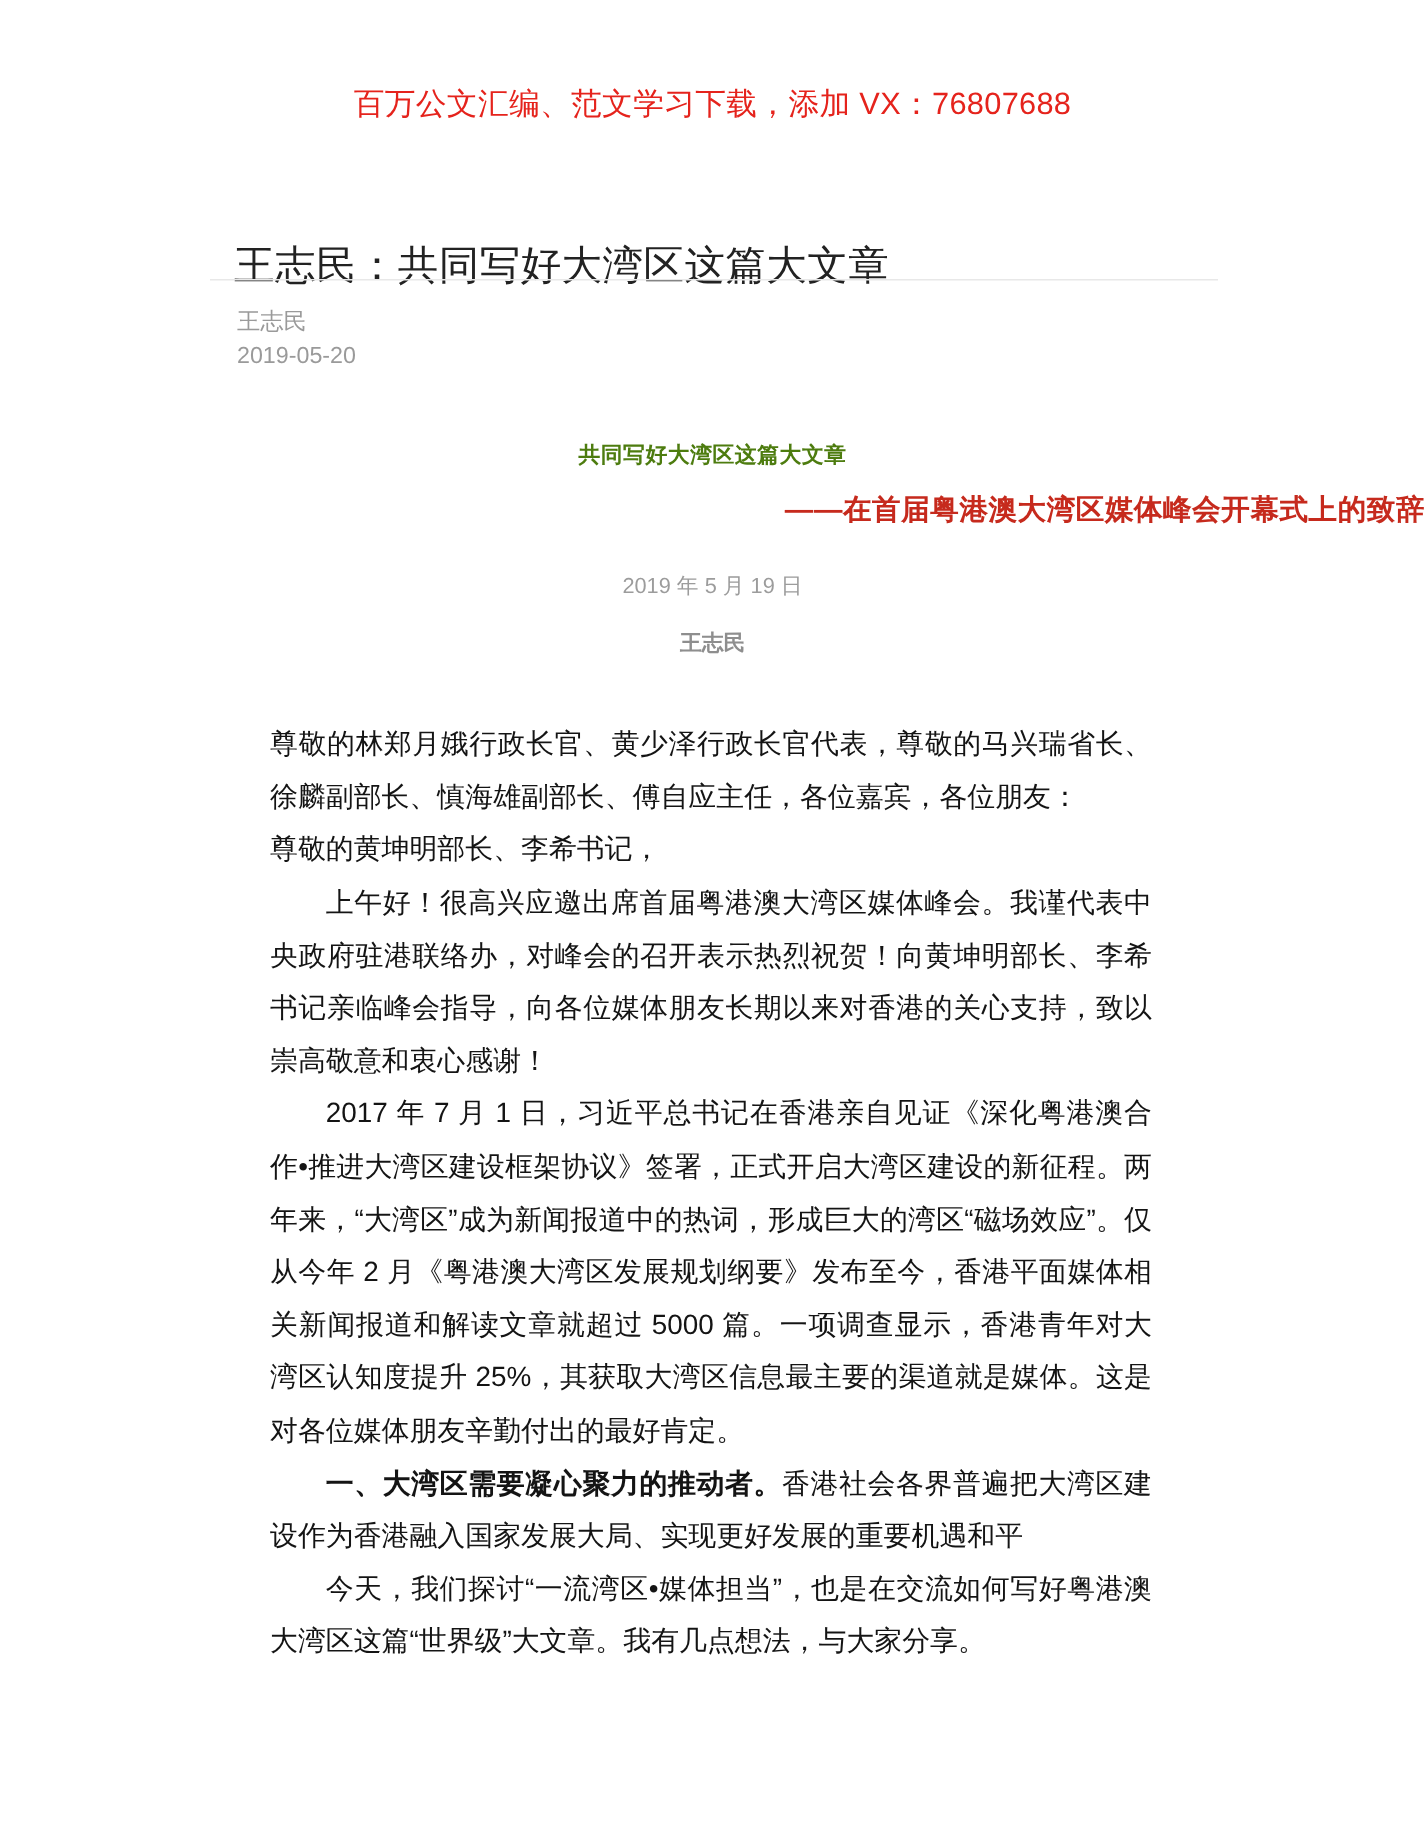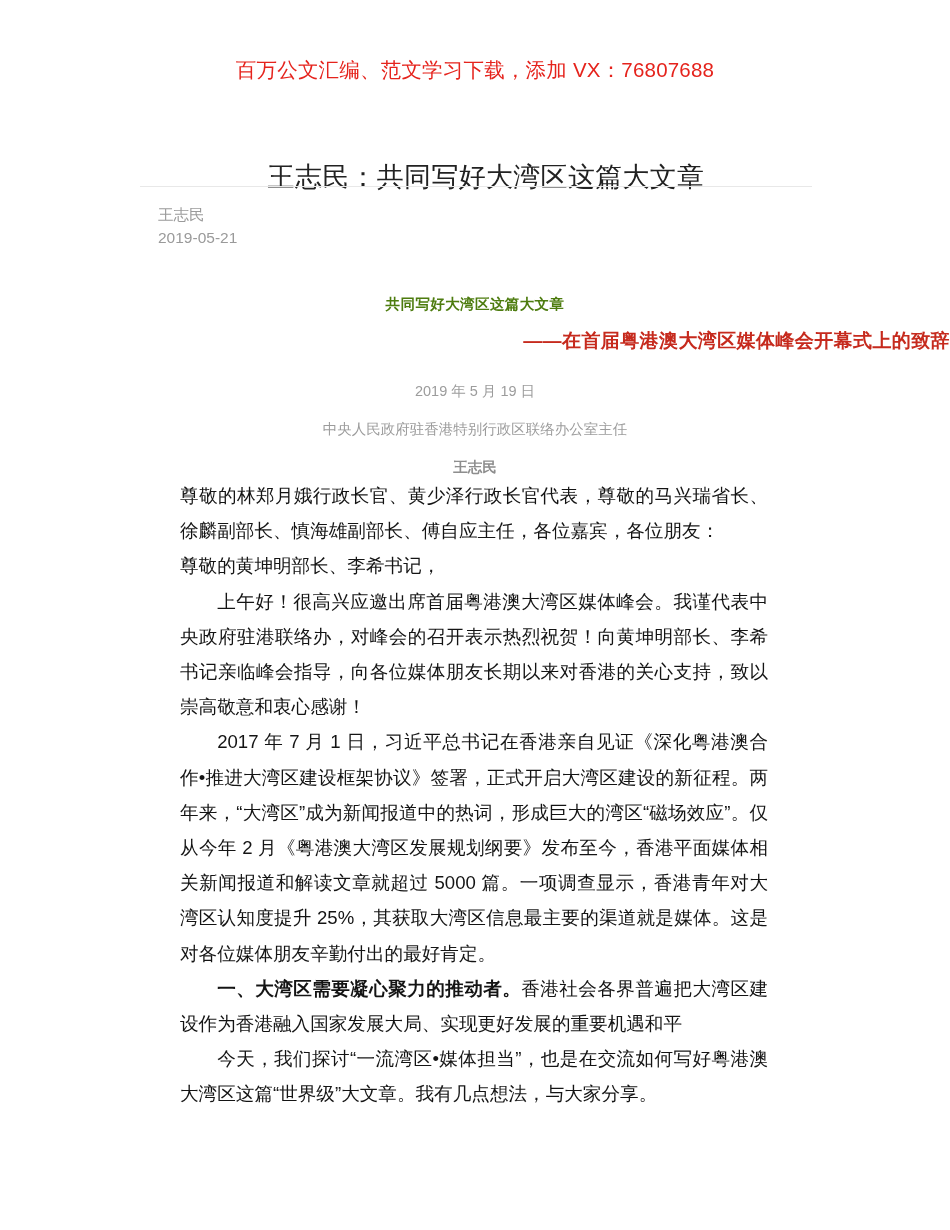--- a/index.html
+++ b/index.html
@@ -42,21 +42,20 @@
   .article-title {
     position: absolute;
     top: 140px;
     left: 156px;
     width: 660px;
     font-size: 27px;
     line-height: 38px;
     font-weight: 400;
     color: #222222;
     letter-spacing: 0.3px;
-    text-align: center;
   }
 
   .title-divider {
     position: absolute;
     top: 186px;
     left: 140px;
     width: 672px;
     height: 1px;
     background: #e8e8e8;
   }
@@ -149,28 +148,27 @@
 <div class="page">
 
   <div class="promo-banner">百万公文汇编、范文学习下载，添加 VX：76807688</div>
 
   <h1 class="article-title">王志民：共同写好大湾区这篇大文章</h1>
 
   <div class="title-divider"></div>
 
   <div class="meta-block">
     <span class="meta-author">王志民</span>
-    <span class="meta-date">2019-05-21</span>
+    <span class="meta-date">2019-05-20</span>
   </div>
 
   <div class="speech-header">
     <div class="speech-title">共同写好大湾区这篇大文章</div>
     <div class="speech-subtitle">——在首届粤港澳大湾区媒体峰会开幕式上的致辞</div>
     <div class="speech-date">2019 年 5 月 19 日</div>
-    <div class="speech-org">中央人民政府驻香港特别行政区联络办公室主任</div>
     <div class="speech-speaker">王志民</div>
   </div>
 
   <div class="article-body">
     <p class="para-flush">尊敬的林郑月娥行政长官、黄少泽行政长官代表，尊敬的马兴瑞省长、徐麟副部长、慎海雄副部长、傅自应主任，各位嘉宾，各位朋友：</p>
     <p class="para-flush">尊敬的黄坤明部长、李希书记，</p>
     <p class="para-indent">上午好！很高兴应邀出席首届粤港澳大湾区媒体峰会。我谨代表中央政府驻港联络办，对峰会的召开表示热烈祝贺！向黄坤明部长、李希书记亲临峰会指导，向各位媒体朋友长期以来对香港的关心支持，致以崇高敬意和衷心感谢！</p>
     <p class="para-indent">2017 年 7 月 1 日，习近平总书记在香港亲自见证《深化粤港澳合作•推进大湾区建设框架协议》签署，正式开启大湾区建设的新征程。两年来，“大湾区”成为新闻报道中的热词，形成巨大的湾区“磁场效应”。仅从今年 2 月《粤港澳大湾区发展规划纲要》发布至今，香港平面媒体相关新闻报道和解读文章就超过 5000 篇。一项调查显示，香港青年对大湾区认知度提升 25%，其获取大湾区信息最主要的渠道就是媒体。这是对各位媒体朋友辛勤付出的最好肯定。</p>
     <p class="para-indent"><span class="strong-lead">一、大湾区需要凝心聚力的推动者。</span><span>香港社会各界普遍把大湾区建设作为香港融入国家发展大局、实现更好发展的重要机遇和平</span></p>
     <p class="para-indent">今天，我们探讨“一流湾区•媒体担当”，也是在交流如何写好粤港澳大湾区这篇“世界级”大文章。我有几点想法，与大家分享。</p>

